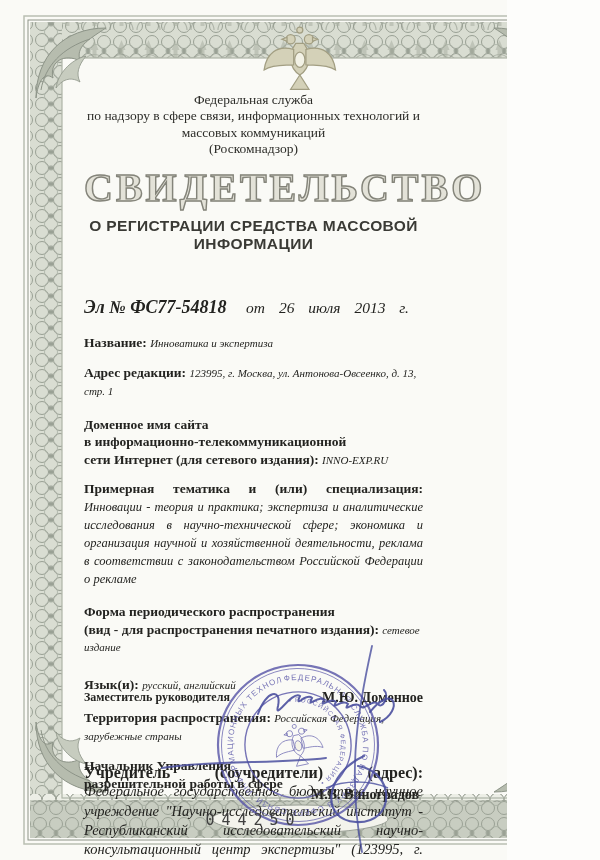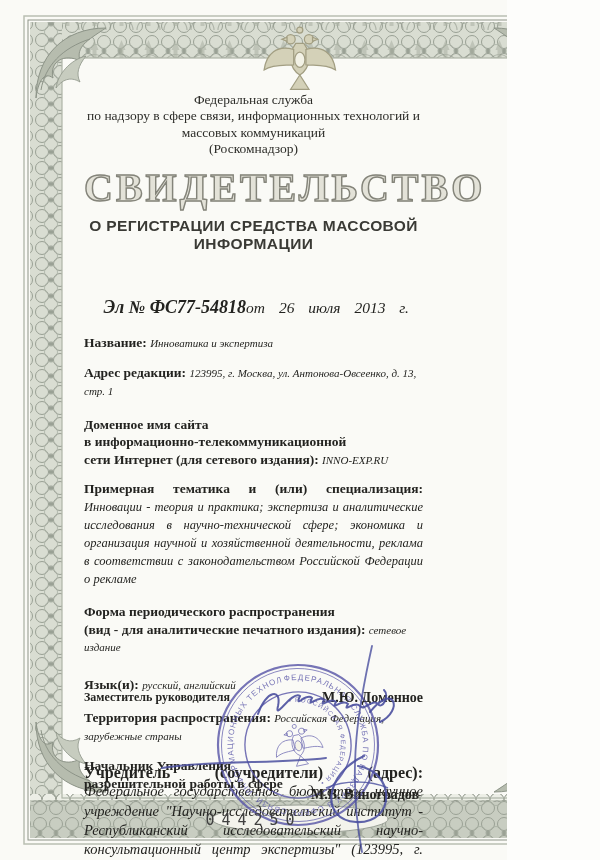--- a/index.html
+++ b/index.html
@@ -8,21 +8,21 @@
   
   .border-svg{position:absolute;left:0;top:0;z-index:1;}
   
   .content{position:absolute;left:62px;top:58px;right:62px;bottom:56px;z-index:2;padding:0 22px;}
   .hdr{margin-top:34px;text-align:center;font-size:13.5px;line-height:1.22;color:#2d2d29;}
   .cert-title{margin-top:6px;text-align:center;font-family:"Liberation Serif",serif;font-weight:bold;
         font-size:40px;letter-spacing:3px;color:#e3e2d8;
         -webkit-text-stroke:1.4px #84847a;text-shadow:0 0 1px #9a9a8e;}
   .cert-subtitle{margin-top:6px;text-align:center;font-family:"Liberation Sans",sans-serif;
         font-weight:bold;font-size:15.5px;letter-spacing:.4px;color:#3a3a35;}
-  .reg-row{margin-top:44px;display:flex;justify-content:flex-end;align-items:baseline;}
+  .reg-row{margin-top:44px;display:flex;justify-content:space-between;align-items:baseline;}
   .reg-num{font-weight:bold;font-style:italic;font-size:18px;}
   .reg-date{font-style:italic;font-size:15.5px;word-spacing:10px;padding-right:14px;}
   .line{margin:13px 0 0 0;font-size:13.5px;line-height:1.3;}
   .line b{font-weight:bold;}
   .line i{font-style:italic;font-size:11px;}
   .blocklabel{font-weight:bold;}
   .para{margin:11px 0 0 0;text-align:justify;}
   .para.small i{font-size:12.5px;line-height:1.2;}
   .para.small b{font-size:13.5px;}
   .founder i{font-size:14.5px;line-height:1.32;}
@@ -153,21 +153,21 @@
            <i>INNO-EXP.RU</i></div>
     </div>
 
     <p class="para small">
       <b>Примерная тематика и (или) специализация:</b>
       <i>Инновации - теория и практика; экспертиза и аналитические исследования в научно-технической сфере; экономика и организация научной и хозяйственной деятельности, реклама в соответствии с законодательством Российской Федерации о рекламе</i>
     </p>
 
     <div class="line gap-md">
       <div class="blocklabel">Форма периодического распространения</div>
-      <div><b>(вид - для аналитические печатного издания):</b>
+      <div><b>(вид - для распространения печатного издания):</b>
            <i>сетевое издание</i></div>
     </div>
 
     <p class="line gap-lg">
       <b>Язык(и):</b>
       <i>русский, английский</i>
     </p>
 
     <p class="line gap-md">
       <b>Территория распространения:</b>

